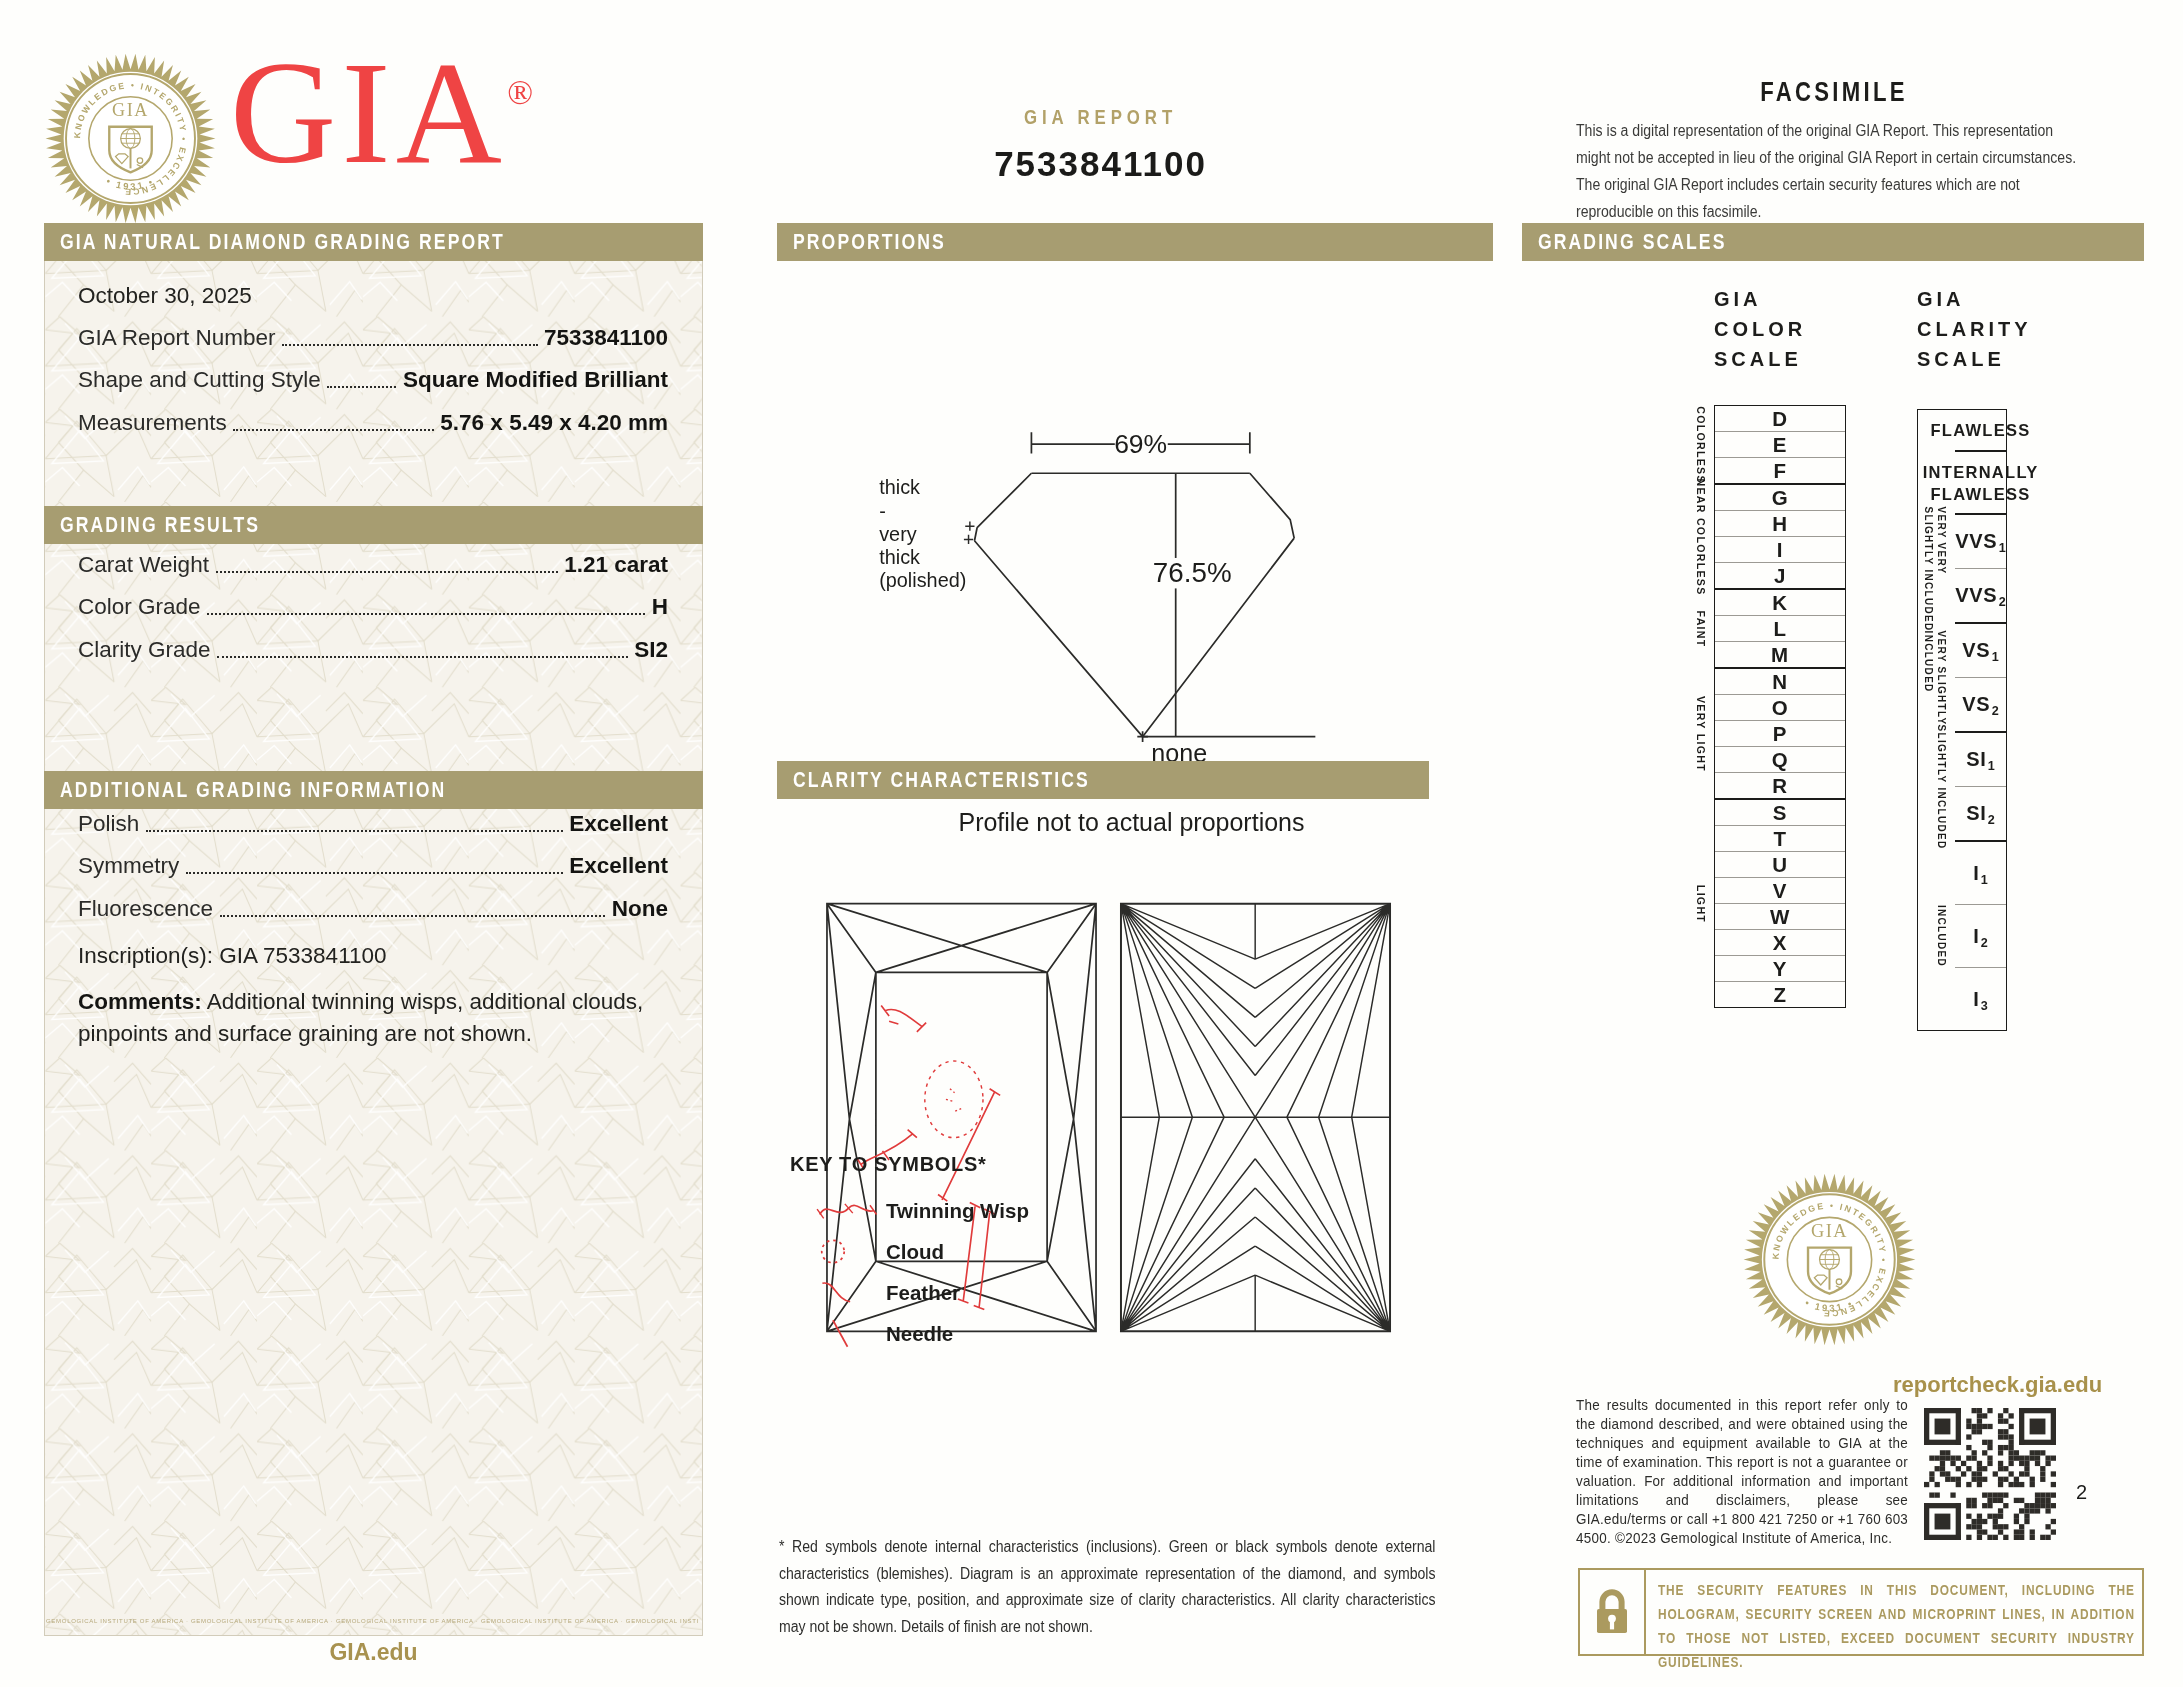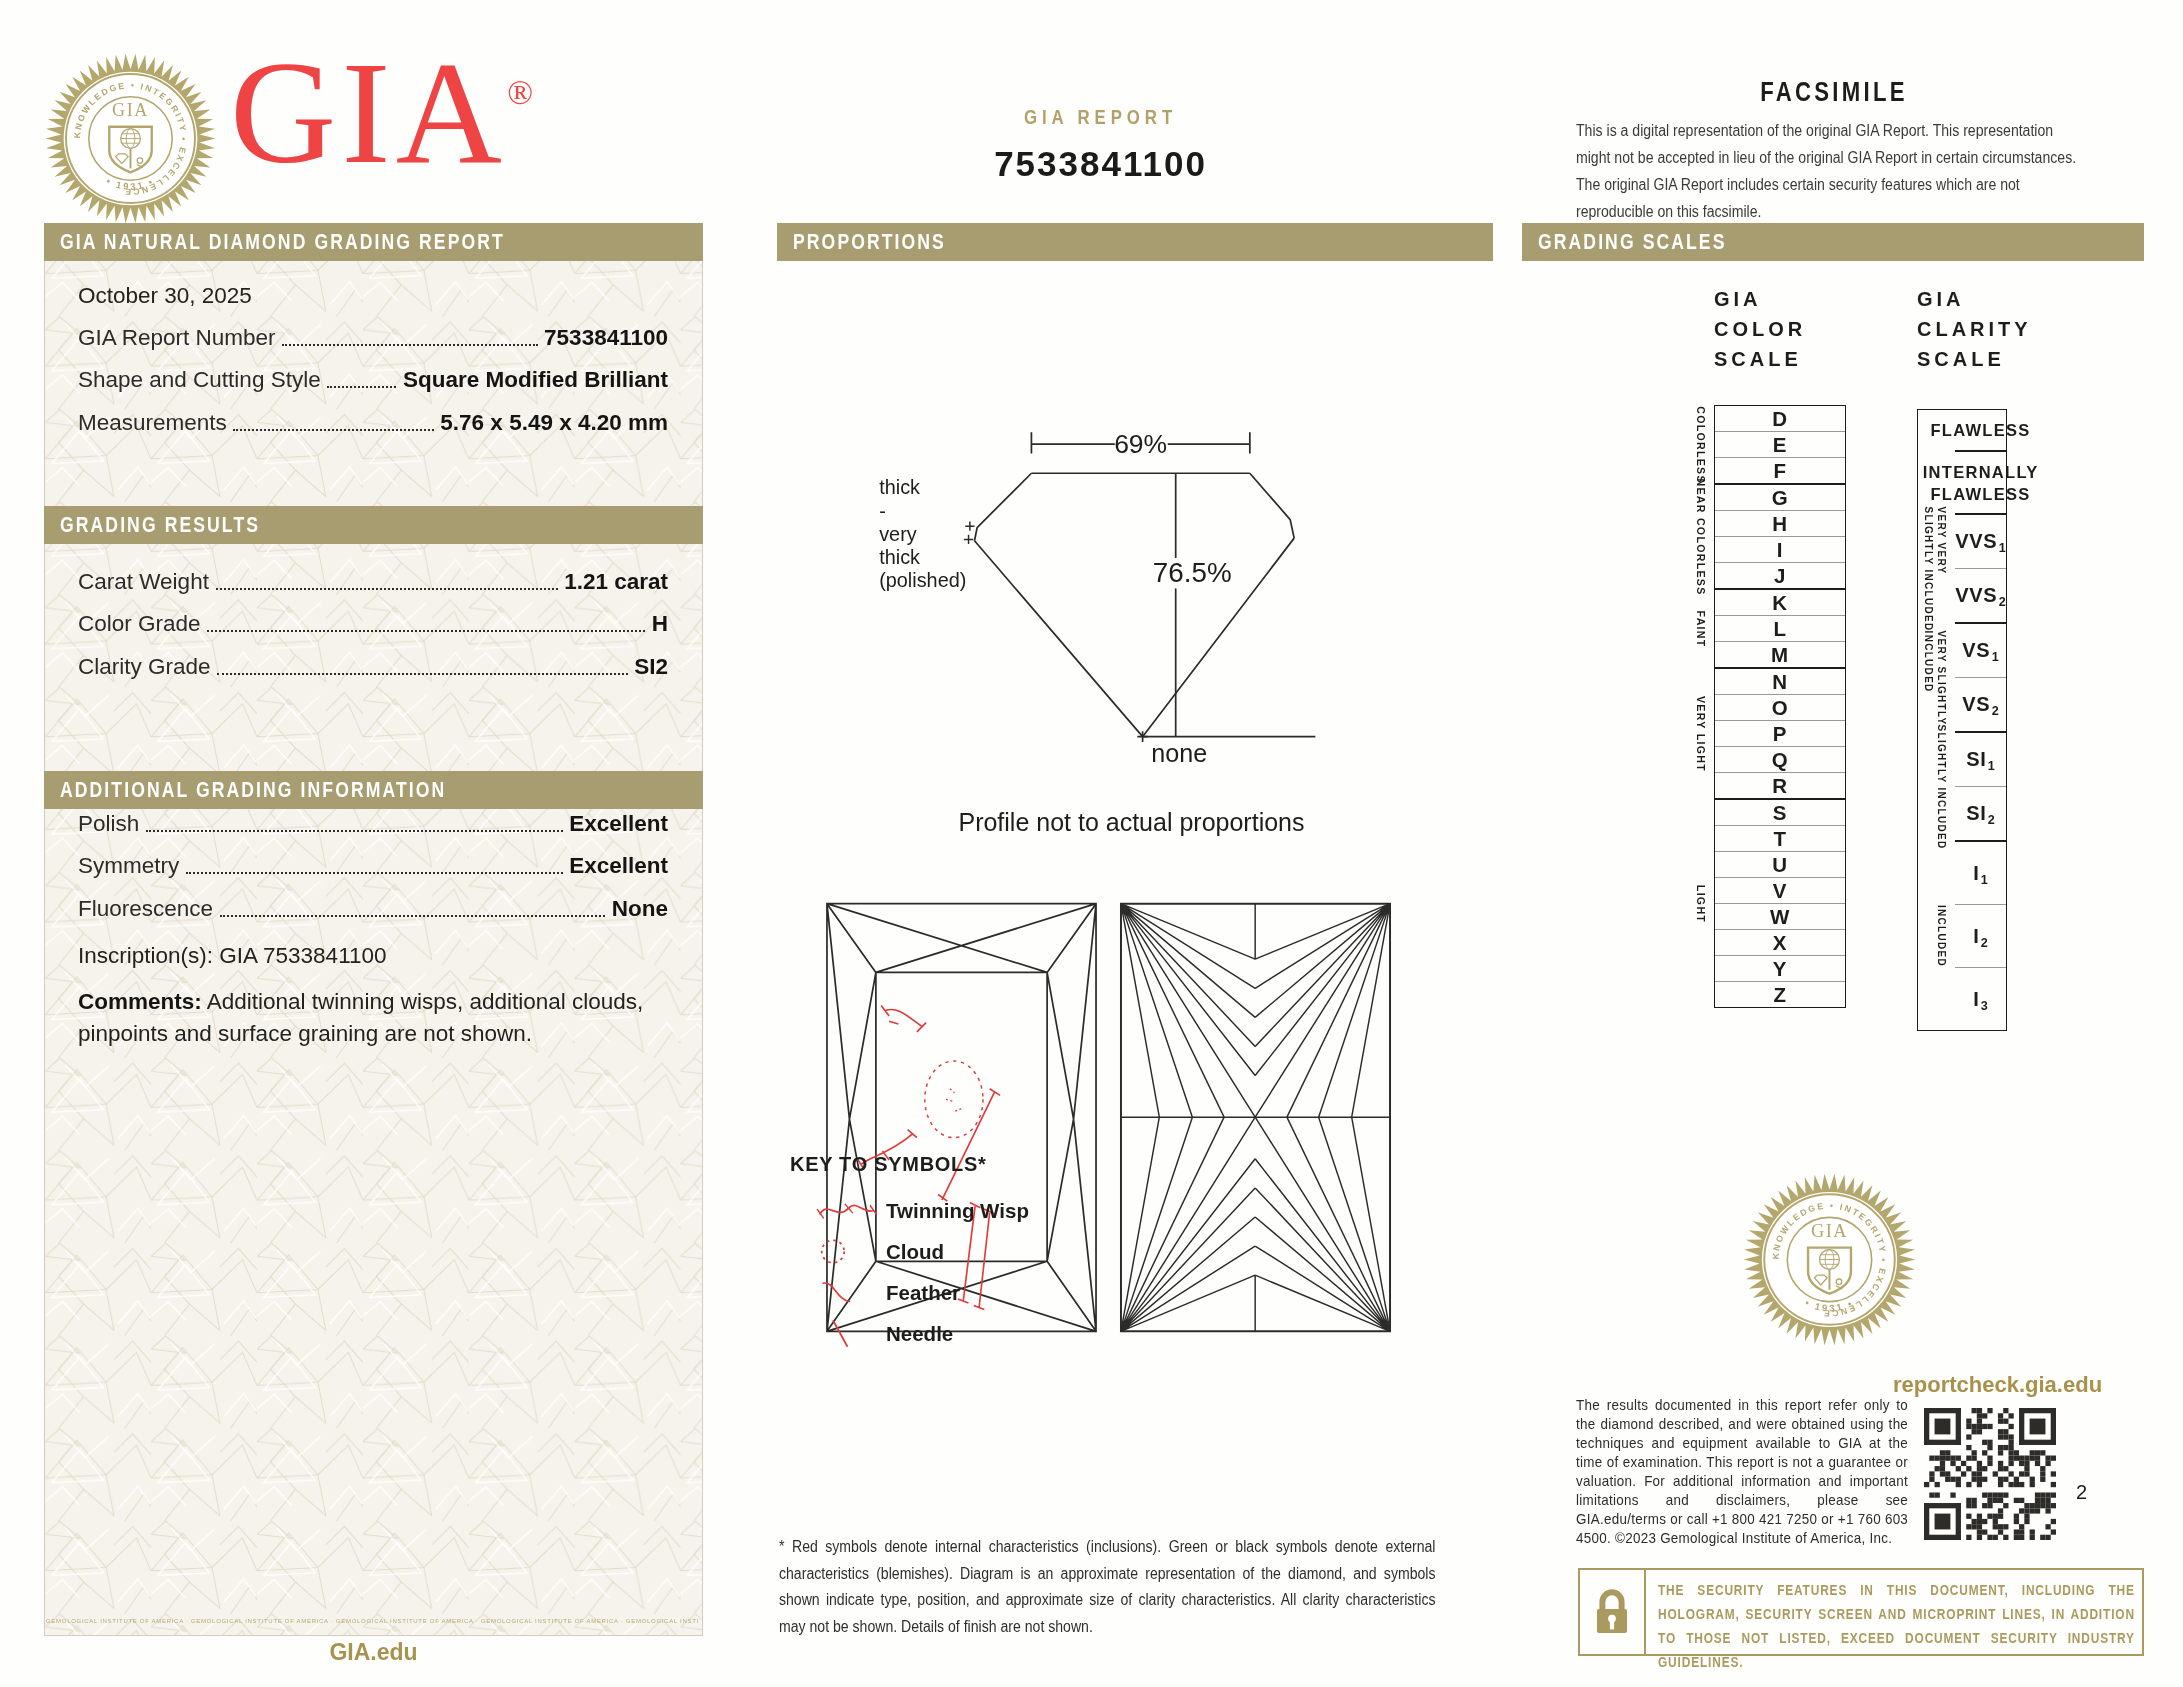--- a/index.html
+++ b/index.html
@@ -33,21 +33,21 @@
   #bar-prop{left:777px;top:223px;width:716px;}
   #bar-clar{left:777px;top:761px;width:652px;}
   #bar-scales{left:1522px;top:223px;width:622px;}
 
   
   .left-panel{left:44px;top:223px;width:659px;height:1413px;border:1.3px solid #d2ccba;box-sizing:border-box;
               background:#f6f3ec;}
   .pattern-svg{position:absolute;left:0;top:0;width:100%;height:100%;}
   .date-line{left:78px;top:283px;font-size:22.5px;color:#22221f;}
   .rows{left:78px;top:0;width:590px;}
-  #rows1{top:326px;} #rows2{top:570px;} #rows3{top:812px;}
+  #rows1{top:326px;} #rows2{top:553px;} #rows3{top:812px;}
   .srow-line{display:flex;align-items:flex-end;height:24.5px;margin-bottom:18px;}
   .lbl{font-size:22.5px;color:#2b2b29;white-space:nowrap;}
   .leader{flex:1;border-bottom:2.2px dotted #2b2b29;margin:0 6.6px 4.6px;min-width:20px;}
   .val{font-size:22.5px;font-weight:700;color:#141412;white-space:nowrap;}
   .inscription{left:78px;top:943px;font-size:22.5px;color:#22221f;}
   .comments{left:78px;top:986px;width:599px;font-size:22.5px;line-height:32px;color:#22221f;}
   .comments b{color:#141412;}
   .microprint{left:46px;top:1618px;width:652px;height:10.6px;overflow:hidden;font-size:6px;color:#b6a97c;
               letter-spacing:0.7px;white-space:nowrap;}
   .gia-edu{left:44px;top:1639px;width:659px;text-align:center;font-size:23px;font-weight:700;color:#a8924f;}
@@ -253,20 +253,23 @@
       <text x="29" y="132" font-size="30">thick</text>
       <text x="29" y="167" font-size="30">-</text>
       <text x="29" y="202" font-size="30">very</text>
       <text x="29" y="237" font-size="30">thick</text>
       <text x="29" y="272" font-size="30">(polished)</text>
       <text x="440" y="536" font-size="38">none</text>
     </g>
   </svg>
   <div class="abs prop-caption">Profile not to actual proportions</div>
 
+  <div class="bar" id="bar-clar">
+      <span>CLARITY CHARACTERISTICS</span>
+    </div>
 
   <svg class="abs" id="crown-svg" viewBox="0 0 415 655">
     <g fill="none" stroke="#2b2b29" stroke-width="2.6">
       <path d="M4,4 H411 V651 H4 Z M78,108 H337 V545 H78 Z
                M4,4 L337,108 M411,4 L78,108 M4,651 L337,545 M411,651 L78,545
                M4,4 L78,108 M411,4 L337,108 M4,651 L78,545 M411,651 L337,545
                M4,4 L38,330 L4,651 M38,330 L78,108 M38,330 L78,545
                M411,4 L377,330 L411,651 M377,330 L337,108 M377,330 L337,545"></path>
     </g>
     <g fill="none" stroke="#e03b3b" stroke-width="2.5">

